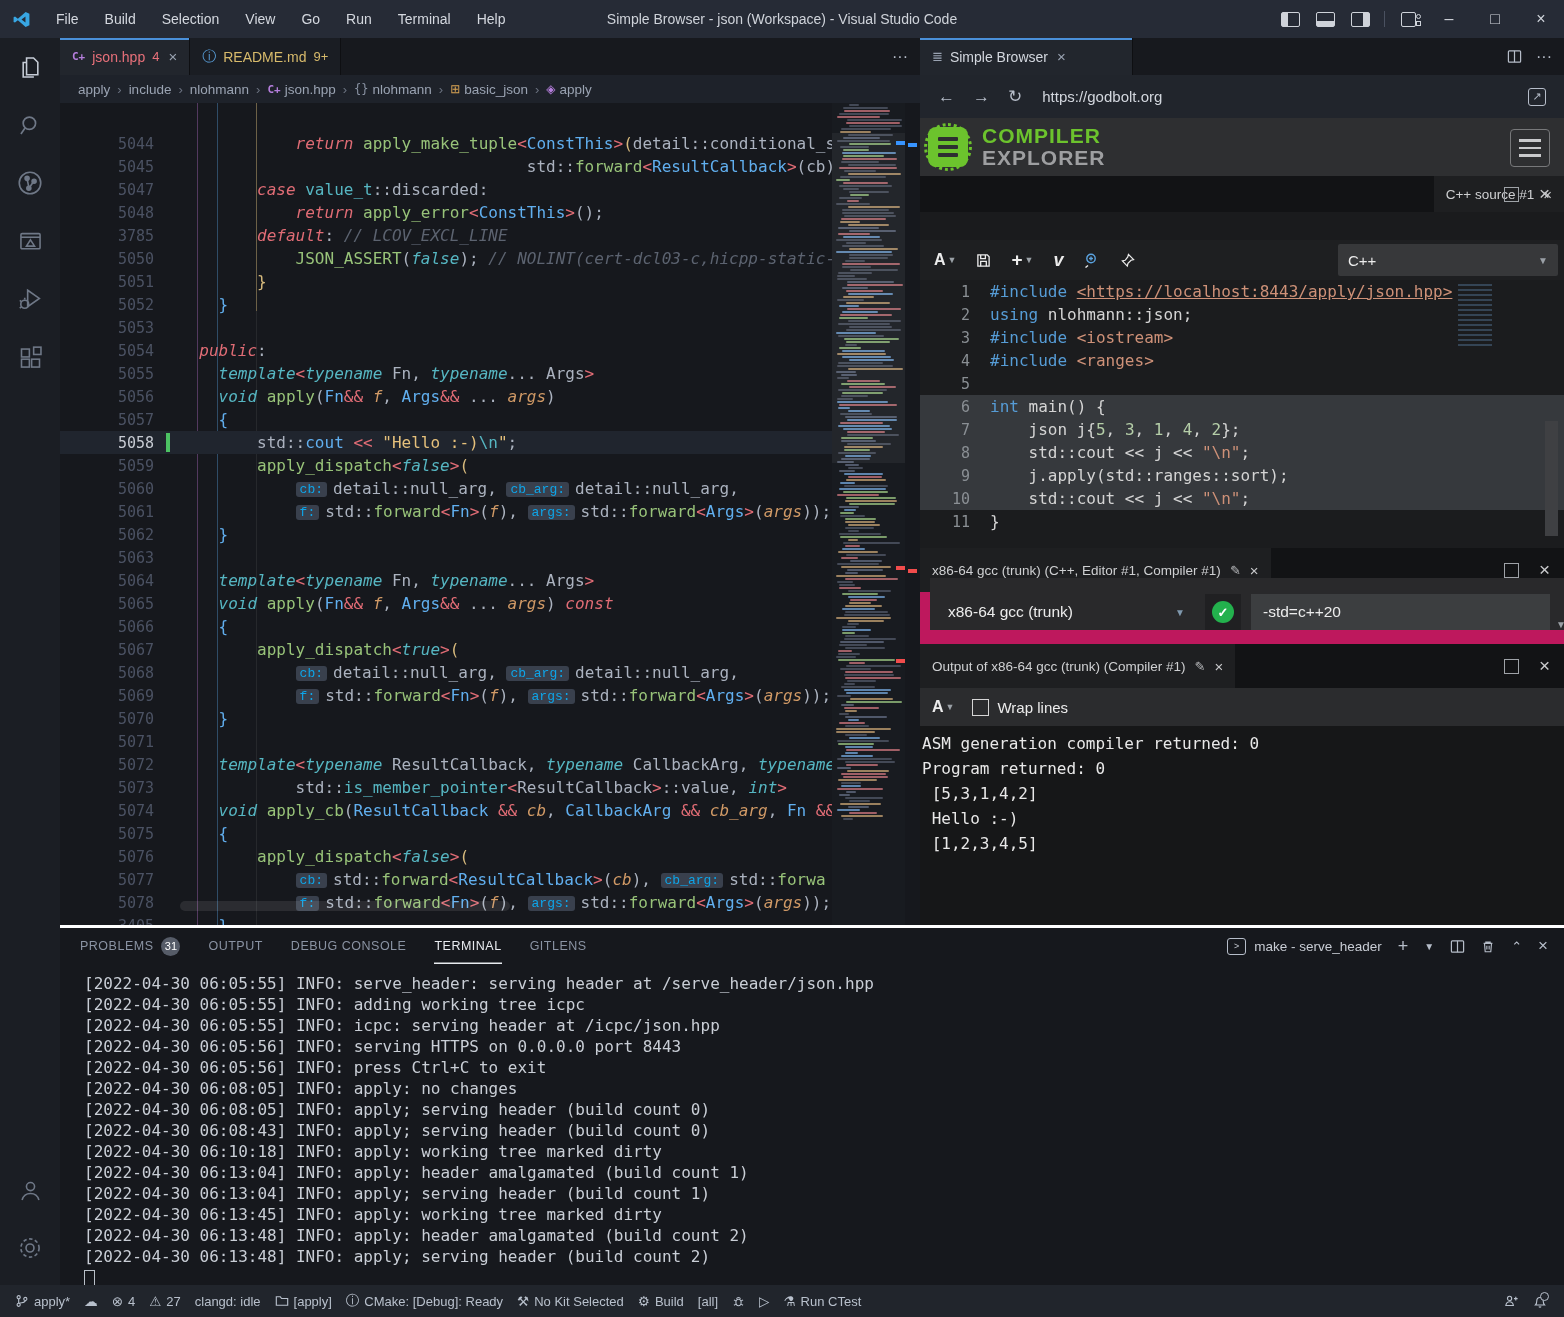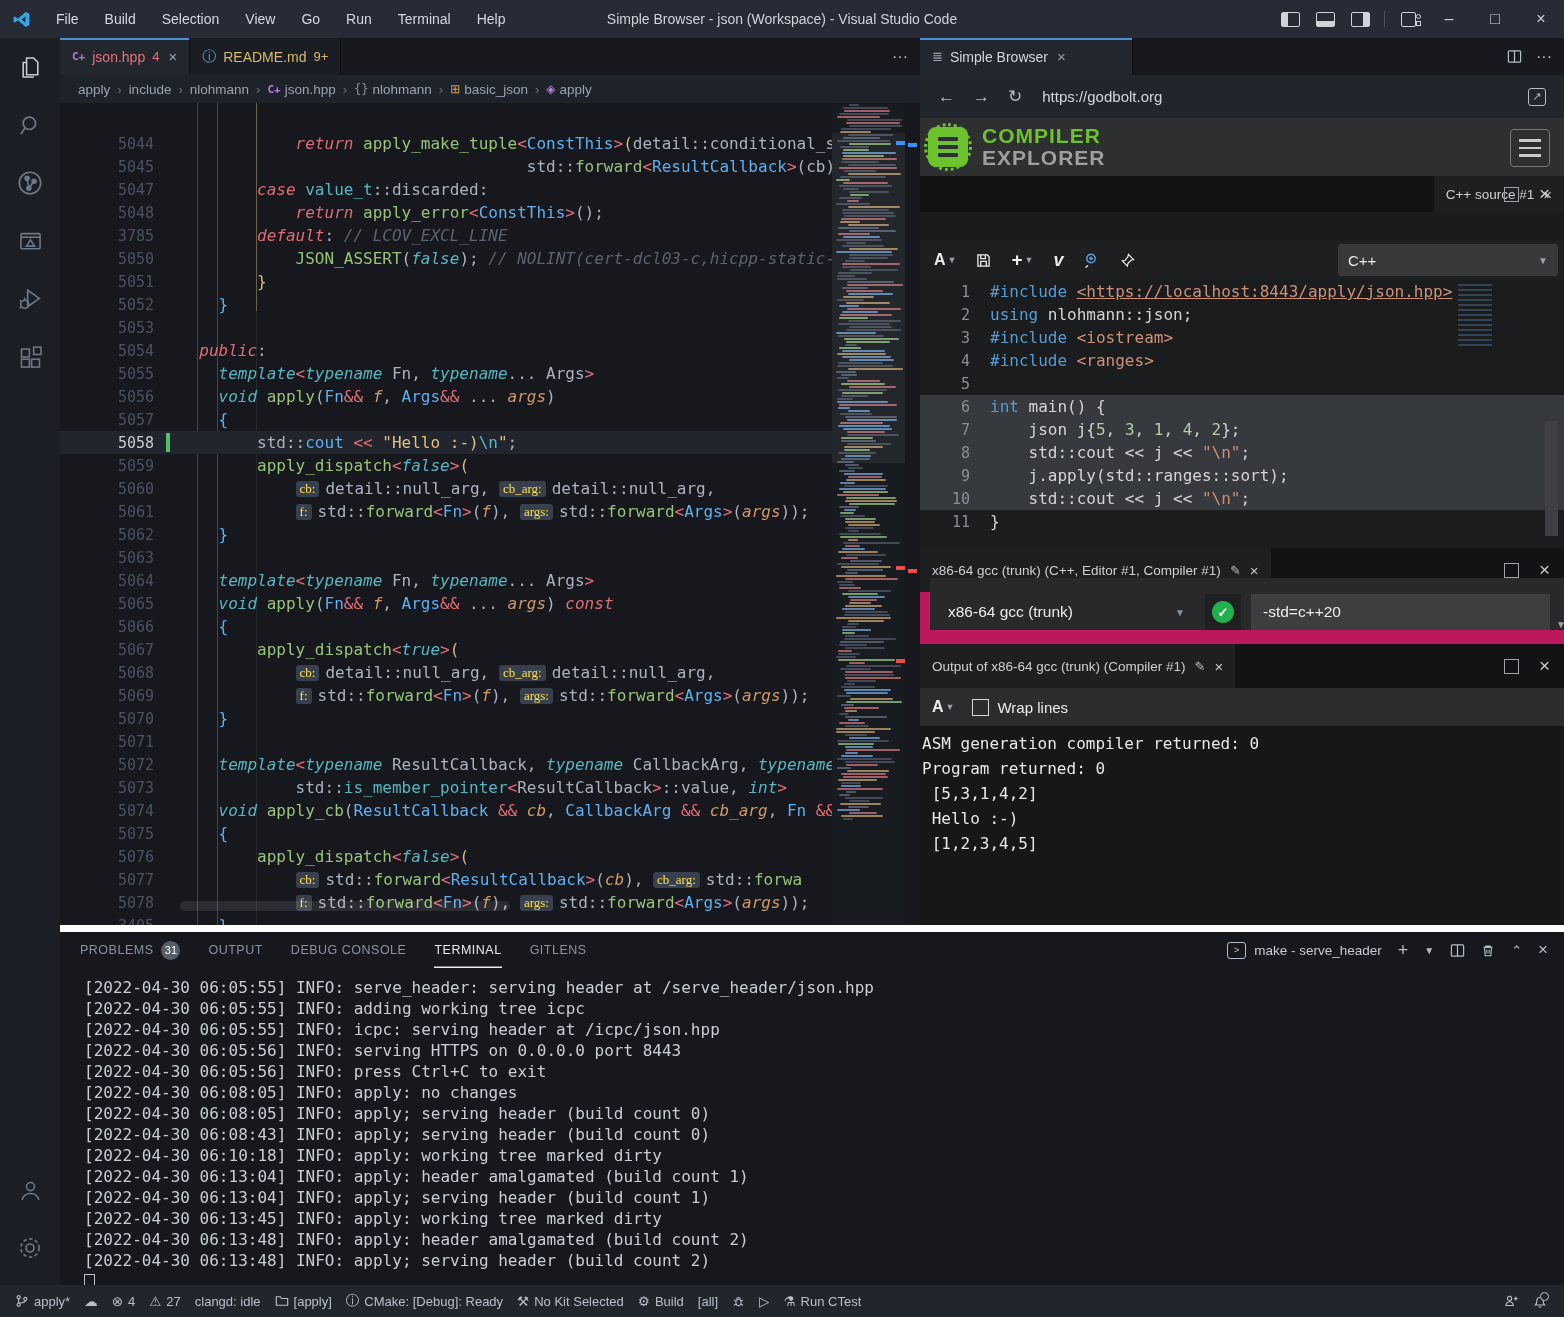--- a/index.html
+++ b/index.html
@@ -56,22 +56,22 @@
   .crow{position:relative;height:23px;display:flex;align-items:center;}
   .crow.cur{background:#20252e;}
   .ln{width:94px;min-width:94px;text-align:right;padding-right:26px;color:#4b5263;font-size:15px;font-family:"DejaVu Sans Mono",monospace;}
   .crow.cur .ln{color:#c8ccd4;}
   .ct{white-space:pre;font-size:16px;font-family:"DejaVu Sans Mono",monospace;color:#abb2bf;}
   .gitbar{position:absolute;left:106px;top:2px;bottom:2px;width:4px;background:#4cc263;}
   .tok-pl{color:#abb2bf}.tok-kw{color:#e06c75;font-style:italic}.tok-kt{color:#56b6c2;font-style:italic}
   .tok-ty{color:#56b6c2}.tok-tb{color:#61afef}.tok-fn{color:#98c379}.tok-op{color:#e06c75}
   .tok-pr{color:#d19a66;font-style:italic}.tok-st{color:#e5c07b}.tok-es{color:#56b6c2}
   .tok-cm{color:#5c6370;font-style:italic}.tok-b1{color:#d7ba7d}.tok-b3{color:#61aeee}
-  .tok-hint{display:inline-block;background:#39404d;color:#fde047;border-radius:3px;padding:0 4px;margin-right:6px;
-            font-size:13px;font-family:Liberation Serif, serif;transform:translateY(-1px);}
+  .tok-hint{display:inline-block;background:#39404d;color:#0ea5e9;border-radius:3px;padding:0 4px;margin-right:6px;
+            font-size:13px;font-family:Liberation Mono, monospace;transform:translateY(-1px);}
   #minimap{position:absolute;right:15px;top:0;width:73px;bottom:0;background:#181b20;overflow:hidden;}
   #minimap-slider{position:absolute;left:0;right:0;top:30px;height:330px;background:rgba(255,255,255,.05);}
   .mm-row{height:2px;margin:1px 0 0 4px;border-radius:1px;}
   #ruler{position:absolute;right:0;top:0;width:15px;bottom:0;background:#16181d;}
   .mk{position:absolute;left:3px;width:9px;height:4px;}
   #hscroll{position:absolute;left:120px;bottom:14px;width:330px;height:10px;background:rgba(255,255,255,.09);border-radius:5px;}
   
   #right-group{position:absolute;left:920px;top:38px;width:644px;height:887px;background:#16181d;}
   #sb-tab{width:188px;}
   #urlbar{position:absolute;left:0;top:37px;width:644px;height:43px;background:#21252c;display:flex;align-items:center;border-bottom:1px solid #0e0f12;}
@@ -120,21 +120,21 @@
   #cmp-check{width:36px;height:36px;background:#202022;display:flex;align-items:center;justify-content:center;margin-left:12px;}
   #cmp-check .cc{width:22px;height:22px;border-radius:50%;background:#23b14d;color:#fff;font-size:13px;display:flex;align-items:center;justify-content:center;font-weight:bold;}
   #cmp-opts{flex:1;height:36px;margin:0 6px 0 10px;background:#3c3e40;display:flex;align-items:center;padding:0 12px;font-size:15.5px;color:#ececec;position:relative;}
   #out-tabrow{top:526px;height:44px;}
   #out-toolbar{position:absolute;left:0;top:570px;width:644px;height:38px;background:#2b2c2e;display:flex;align-items:center;gap:18px;padding-left:12px;}
   .chk{width:15px;height:15px;border:1.5px solid #d6d6d6;display:inline-block;}
   #wrap-label{font-size:15px;color:#ececec;margin-left:-10px;}
   #out-content{position:absolute;left:0;top:608px;width:644px;height:199px;background:#161718;padding-top:8px;}
   .oline{height:25px;font-size:16px;color:#e8e8e8;font-family:"DejaVu Sans Mono",monospace;white-space:pre;padding-left:2px;}
   
-  #panel{position:absolute;left:60px;top:925px;width:1504px;height:360px;background:#16181d;border-top:7px solid #ffffff;}
+  #panel{position:absolute;left:60px;top:925px;width:1504px;height:360px;background:#16181d;border-top:3px solid #ffffff;}
   #panel-tabs{position:relative;height:36px;display:flex;align-items:center;padding-left:20px;gap:28px;}
   .ptab{font-size:12.5px;letter-spacing:.5px;color:#8a93a3;display:flex;align-items:center;gap:8px;height:100%;}
   .ptab.active{color:#e8ebf0;box-shadow:inset 0 -1.5px 0 #e8ebf0;}
   .pbadge{background:#565c68;color:#fff;font-size:11px;border-radius:50%;width:19px;height:19px;display:flex;align-items:center;justify-content:center;letter-spacing:0;}
   #panel-right{position:absolute;right:16px;top:0;height:36px;display:flex;align-items:center;gap:16px;color:#b6bdc9;}
   #term-chip{display:flex;align-items:center;gap:8px;font-size:13.5px;color:#c8ccd4;}
   #term-chip .tbox{width:17px;height:15px;border:1.2px solid #b6bdc9;border-radius:3px;font-size:9px;display:flex;align-items:center;justify-content:center;}
   #terminal{position:absolute;left:0;top:36px;width:1504px;height:324px;padding:10px 0 0 24px;}
   .tline{height:21px;font-size:16px;color:#c9ced6;font-family:"DejaVu Sans Mono",monospace;white-space:pre;}
   .tcursor{display:inline-block;width:9px;height:17px;border:1.2px solid #b9c0c8;margin-top:2px;}

